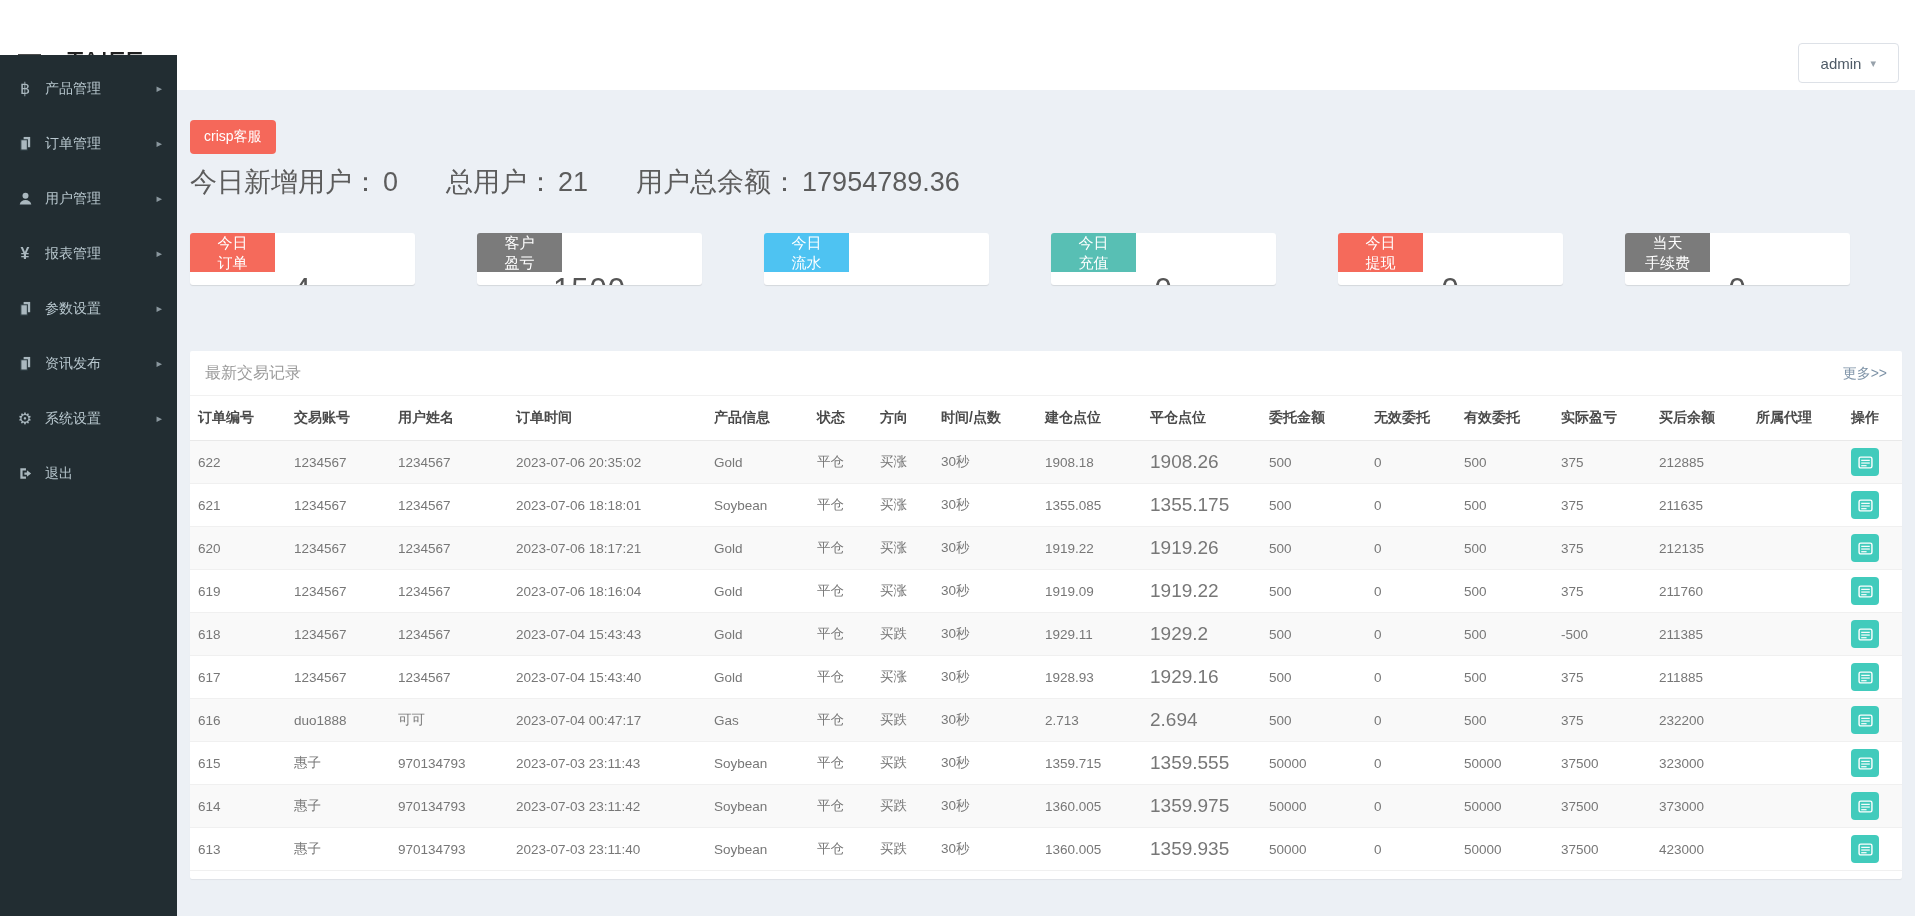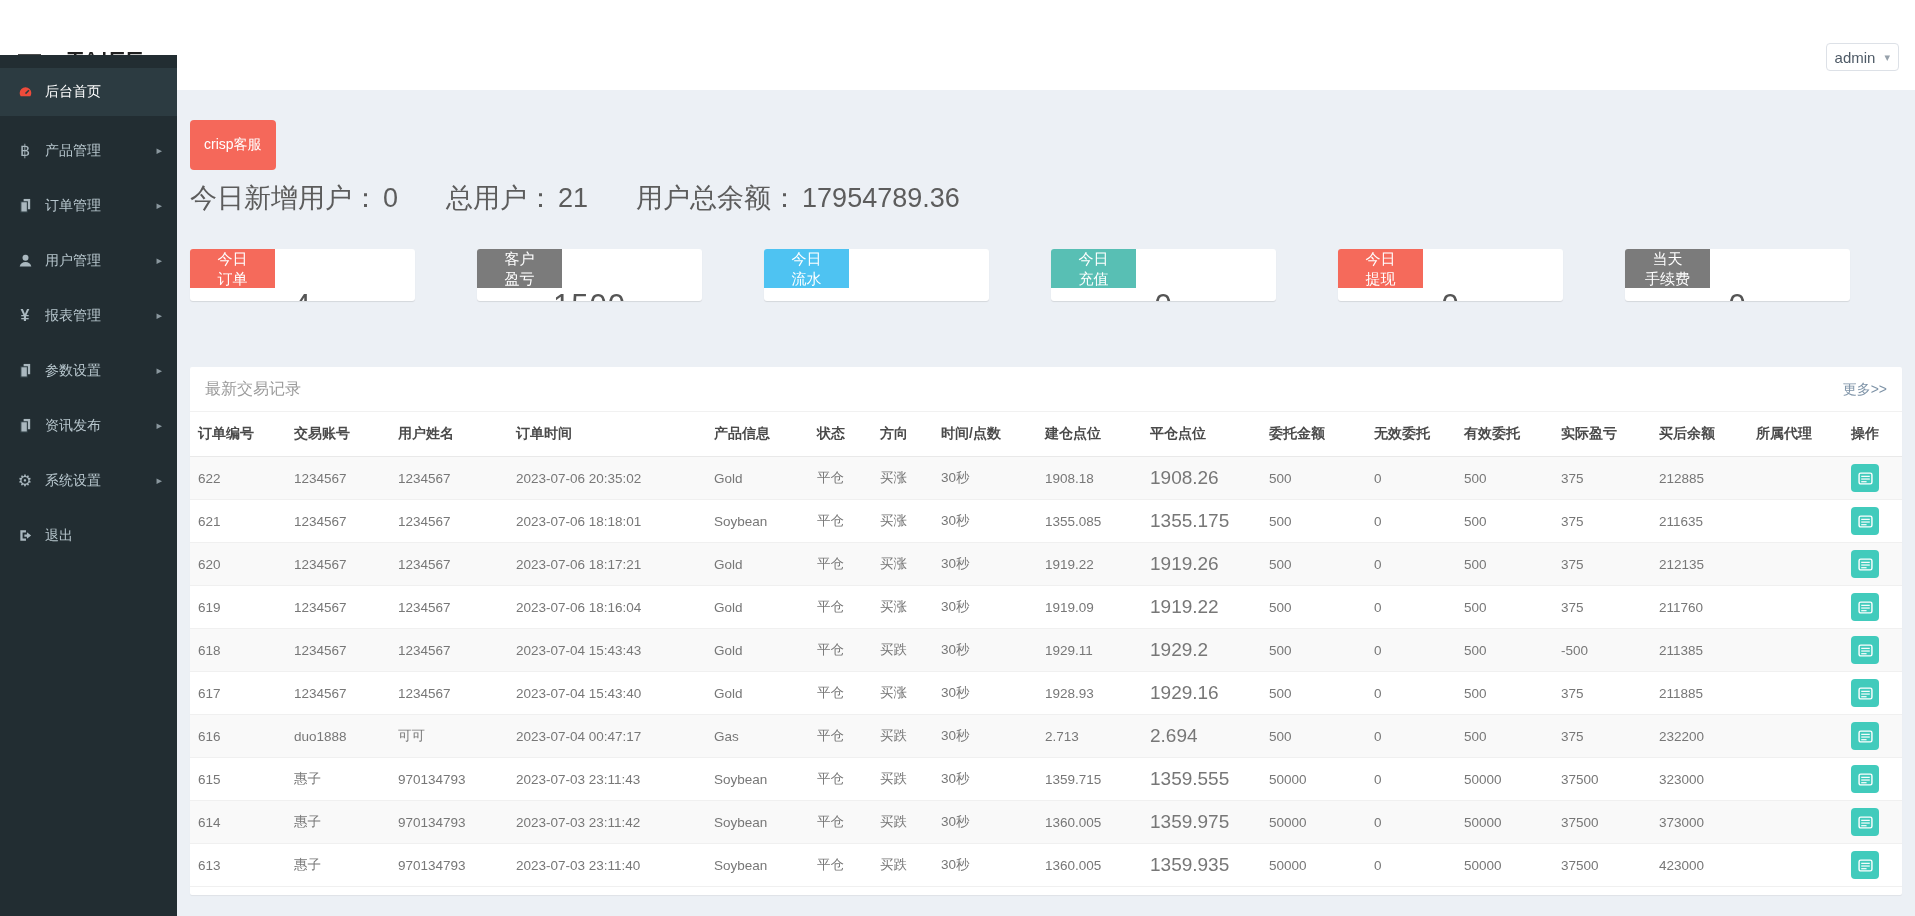--- a/index.html
+++ b/index.html
@@ -9,21 +9,21 @@
     font-family:"Liberation Sans","DejaVu Sans",sans-serif;
     background:#fff; color:#777;
   }
   
   .topbar { height:55px; background:#fff; display:flex; align-items:center; position:relative;margin-top:35px; }
   .hamburger { margin-left:14px; cursor:pointer; padding:6px 4px; }
   .hamburger div { width:23px; height:3px; background:#4d4d4d; margin:4px 0; }
   .logo { margin-left:22px; font-size:27px; color:#1f1f1f; letter-spacing:.5px; }
   .logo .accent { color:#f4564a; }
   .admin-dd {
-    position:absolute; right:16px; top:8px; height:28px; padding:0 8px;
+    position:absolute; right:16px; top:8px; height:40px; padding:0 22px;
     border:1px solid #dde1e7; border-radius:4px; background:#fff;
     display:flex; align-items:center; font-size:15px; color:#4e5a66; cursor:pointer;
   }
   .admin-dd .caret { margin-left:9px; font-size:11px; color:#97a1ab; }
   
   .sidebar { position:absolute; left:0; top:55px; bottom:0; width:177px; background:#222d32; }
   .side-menu { list-style:none; margin:0; padding:6px 0 0; }
   .side-item {
     height:55px; display:flex; align-items:center; padding:0 15px;
     color:#b8c7ce; font-size:14px; cursor:pointer;
@@ -31,21 +31,21 @@
   .side-item.active { background:#2c3b41; color:#fff; height:48px; margin:7px 0; }
   .side-item.active .s-icon { color:#ee4b3b; }
   .s-icon { width:20px; height:17px; margin-right:10px; display:flex; align-items:center; justify-content:center; font-size:15px; color:#aab8bf; }
   .s-icon svg { display:block; }
   .s-label { flex:0 0 auto; }
   .s-arrow { margin-left:auto; font-size:11px; color:#8a979e; }
   
   .main { margin-left:177px; background:#ecf0f5; min-height:843px; padding:30px 13px 1px; }
   .crisp-btn {
     display:inline-block; border:none; background:#f5685a; color:#fff;
-    font-size:14px; padding:16px 14px; border-radius:4px; cursor:pointer;
+    font-size:14px; padding:8px 14px; border-radius:4px; cursor:pointer;
     font-family:inherit;
   }
   .summary { margin-top:10px; font-size:27px; color:#5c5c5c; display:flex; align-items:flex-end; }
   .summary .pair { margin-right:48px; display:flex; align-items:baseline; }
   .summary .val { margin-left:4px; }
   
   .cards { display:flex; gap:62px; margin-top:33px; }
   .card { width:225px; height:52px; display:flex; border-radius:3px; overflow:hidden; background:#fff; box-shadow:0 1px 1px rgba(0,0,0,.10);flex-direction:column; }
   .card-label {
     width:85px; color:#fff; font-size:15px; line-height:1.3;
@@ -94,29 +94,20 @@
     </div>
   <div class="logo"><span>TAIFE</span><span class="accent">-</span></div>
   <div class="admin-dd">
     <span>admin</span>
     <span class="caret">▾</span>
   </div>
 </div>
 
 <div class="sidebar">
   <ul class="side-menu" id="side-menu">
-      <li class="side-item active">
-        <span class="s-icon">
-          <svg width="17" height="16" viewBox="0 0 16 16">
-            <path d="M8 3.2A5.8 5.8 0 0 0 2.2 9c0 1.2.36 2.3 1 3.2h9.6c.64-.9 1-2 1-3.2A5.8 5.8 0 0 0 8 3.2z" fill="currentColor"></path>
-            <line x1="8" y1="9.6" x2="11.4" y2="6.2" stroke="#2c3b41" stroke-width="1.5"></line>
-          </svg>
-        </span>
-        <span class="s-label">后台首页</span>
-      </li>
       <li class="side-item">
         <span class="s-icon">
           <span style="font-size:16px">฿</span>
         </span>
         <span class="s-label">产品管理</span>
         <span class="s-arrow">▸</span>
       </li>
       <li class="side-item">
         <span class="s-icon">
           <svg width="15" height="15" viewBox="0 0 16 16">

